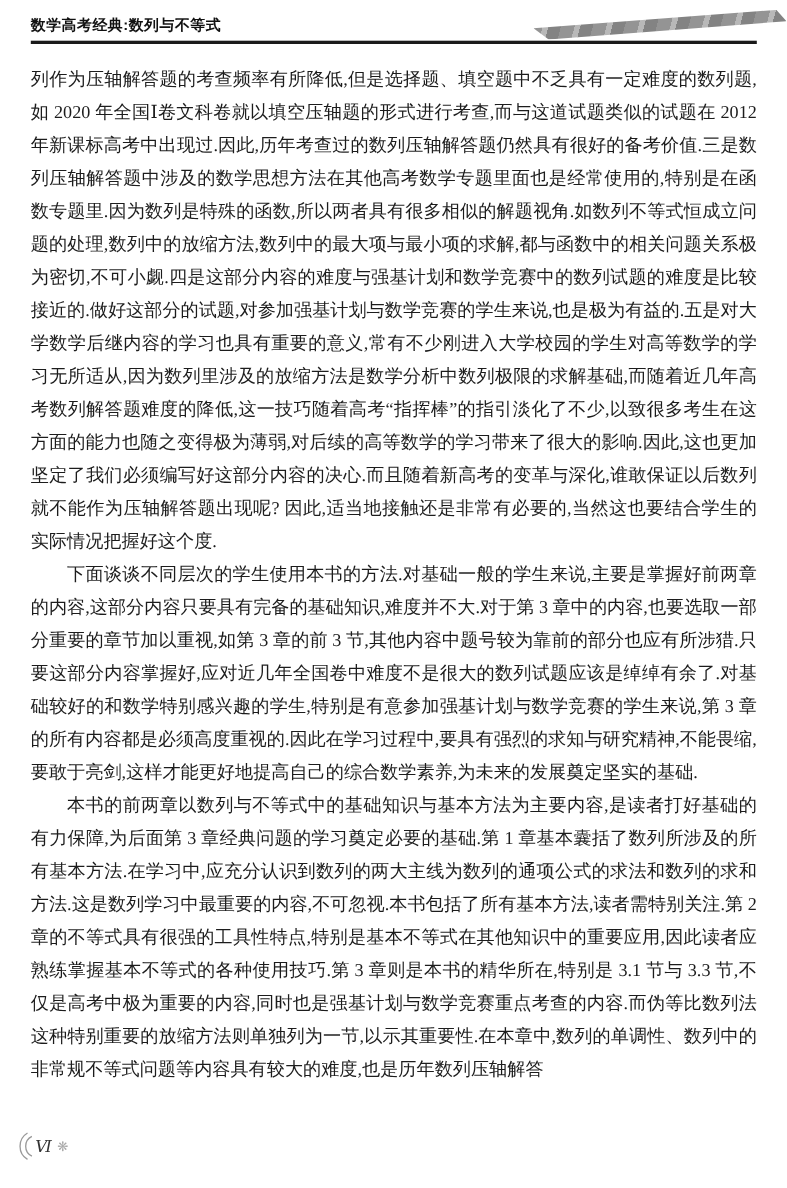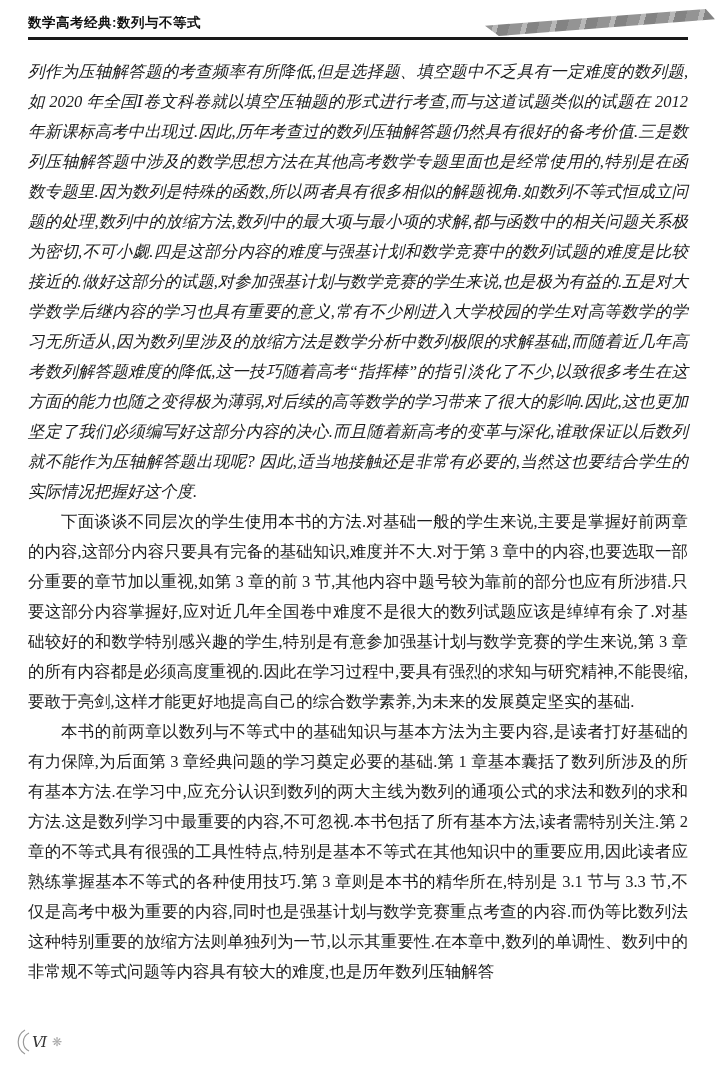--- a/index.html
+++ b/index.html
@@ -40,21 +40,21 @@
     z-index: 1;
   }
   .page-body {
     margin-top: 17px;
     font-size: 16.5px;
     line-height: 30px;
     color: #1c1c1c;
     text-align: justify;
   }
   .para { text-indent: 2em; }
-  .para.no-indent { text-indent: 0; font-style: italic; }
+  .para.no-indent { text-indent: 0; }
   .page-footer {
     position: absolute;
     left: 15px;
     bottom: 25px;
     display: flex;
     align-items: center;
   }
   .arcs { display: inline-flex; align-items: center; margin-right: 1px; }
   .pagenum {
     font-size: 15px;

